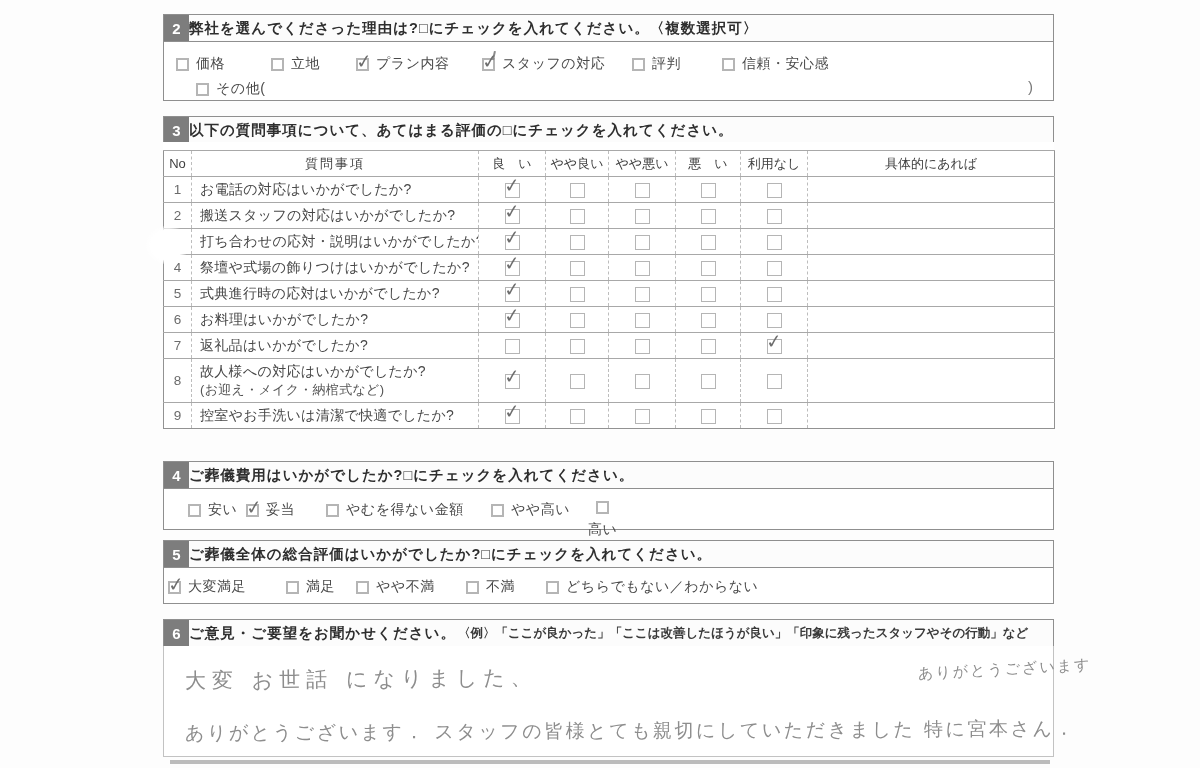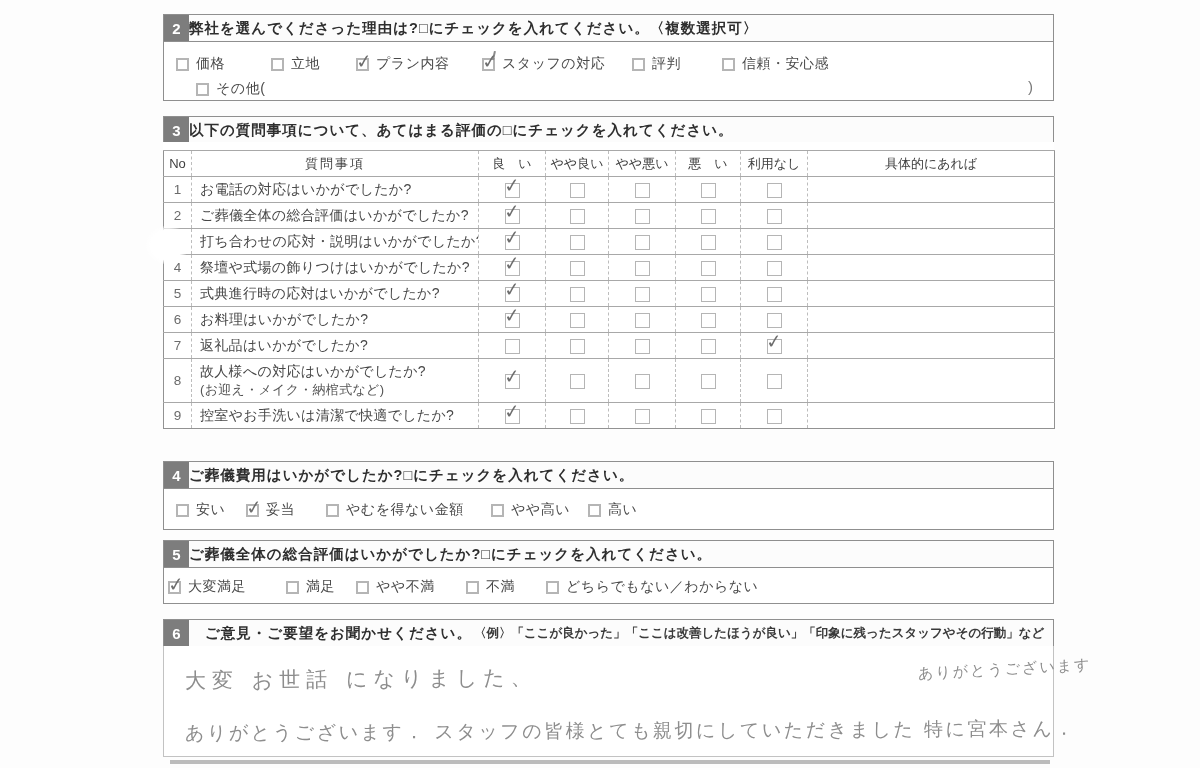--- a/index.html
+++ b/index.html
@@ -143,21 +143,21 @@
           <td class="q">お電話の対応はいかがでしたか?</td>
           <td class="rc"><span class="cb checked"></span></td>
           <td class="rc"><span class="cb"></span></td>
           <td class="rc"><span class="cb"></span></td>
           <td class="rc"><span class="cb"></span></td>
           <td class="rc"><span class="cb"></span></td>
           <td class="comment"></td>
         </tr>
         <tr class="r">
           <td class="no c0">2</td>
-          <td class="q">ご葬儀全体の総合評価はいかがでしたか?</td>
+          <td class="q">搬送スタッフの対応はいかがでしたか?</td>
           <td class="rc"><span class="cb checked"></span></td>
           <td class="rc"><span class="cb"></span></td>
           <td class="rc"><span class="cb"></span></td>
           <td class="rc"><span class="cb"></span></td>
           <td class="rc"><span class="cb"></span></td>
           <td class="comment"></td>
         </tr>
         <tr class="r">
           <td class="no c0"></td>
           <td class="q">打ち合わせの応対・説明はいかがでしたか?</td>
@@ -236,37 +236,37 @@
   </div>
 
   <div class="whiteout"></div>
 
   <div class="sec sec-bordered" style="top:461px;height:69px;">
     <div class="sec-header">
       <div class="badge">4</div>
       <div class="sec-title">ご葬儀費用はいかがでしたか?□にチェックを入れてください。</div>
     </div>
     <div class="sec-body" style="height:41px;">
-      <span class="opt" style="left:12px;top:12px;justify-content:flex-end;">
+      <span class="opt" style="left:24px;top:12px;justify-content:flex-end;">
         <span class="cb"></span>
         <span class="ol">安い</span>
       </span>
       <span class="opt" style="left:82px;top:12px;">
         <span class="cb checked"></span>
         <span class="ol">妥当</span>
       </span>
       <span class="opt" style="left:162px;top:12px;">
         <span class="cb"></span>
         <span class="ol">やむを得ない金額</span>
       </span>
       <span class="opt" style="left:327px;top:12px;">
         <span class="cb"></span>
         <span class="ol">やや高い</span>
       </span>
-      <span class="opt" style="left:424px;top:12px;">
+      <span class="opt" style="left:424px;top:12px;flex-direction:column;">
         <span class="cb"></span>
         <span class="ol">高い</span>
       </span>
     </div>
   </div>
 
   <div class="sec sec-bordered" style="top:540px;height:64px;">
     <div class="sec-header">
       <div class="badge">5</div>
       <div class="sec-title">ご葬儀全体の総合評価はいかがでしたか?□にチェックを入れてください。</div>
@@ -291,21 +291,21 @@
       <span class="opt" style="left:382px;top:10px;">
         <span class="cb"></span>
         <span class="ol">どちらでもない／わからない</span>
       </span>
     </div>
   </div>
 
   <div class="sec sec-bordered" style="top:619px;height:27px;">
     <div class="sec-header" style="border-bottom:none;">
       <div class="badge">6</div>
-      <div class="sec-title" style="padding-left:16px;letter-spacing:1px;">ご意見・ご要望をお聞かせください。</div>
+      <div class="sec-title" style="padding-left:0;letter-spacing:1px;">ご意見・ご要望をお聞かせください。</div>
       <div class="sec-title sec-hint" style="padding-left:2px;">〈例〉「ここが良かった」「ここは改善したほうが良い」「印象に残ったスタッフやその行動」など</div>
     </div>
   </div>
 
   <div class="sec6-box"></div>
 
   <div class="hw hw1" style="left:185px;top:665px;">大変 お世話 になりました、</div>
   <div class="hw hw1r" style="left:918px;top:660px;">ありがとうございます</div>
   <div class="hw hw2" style="left:185px;top:718px;">ありがとうございます． スタッフの皆様とても親切にしていただきました 特に宮本さん．</div>
 

